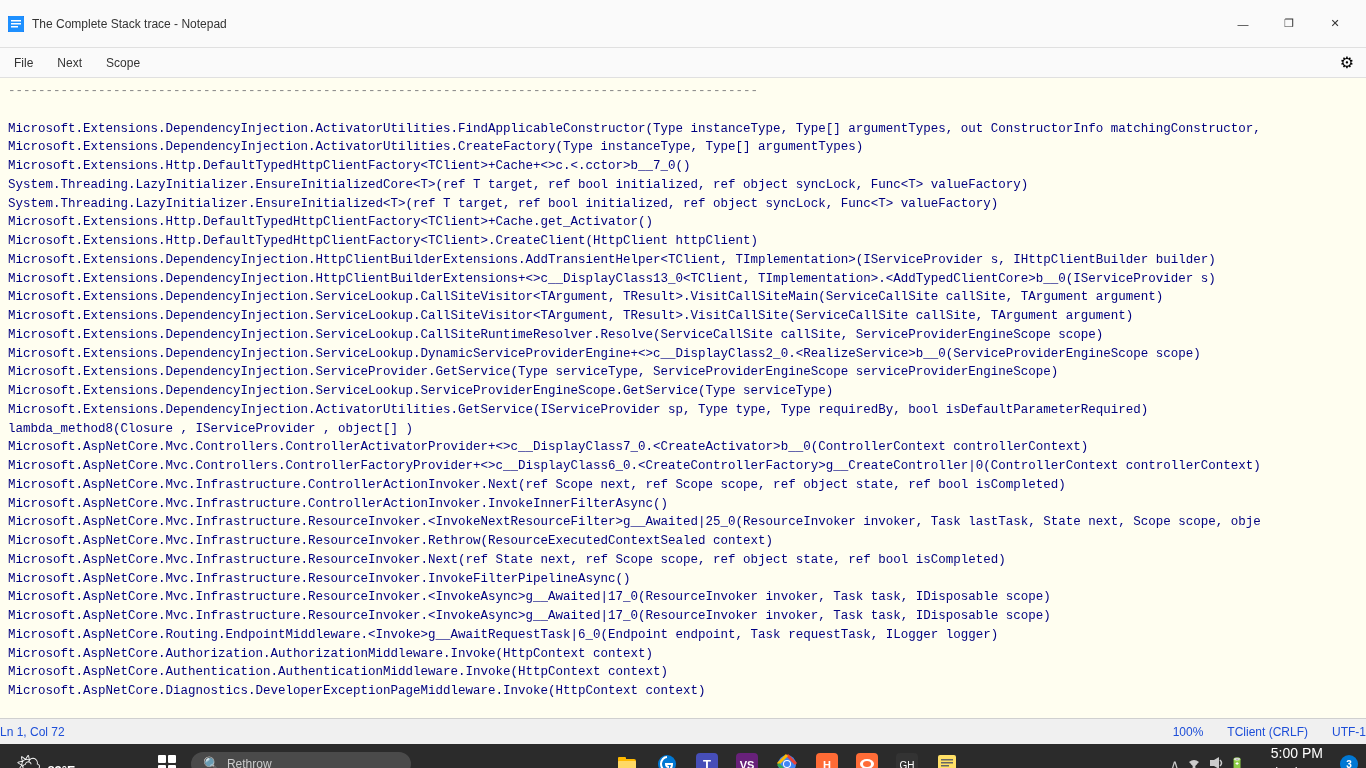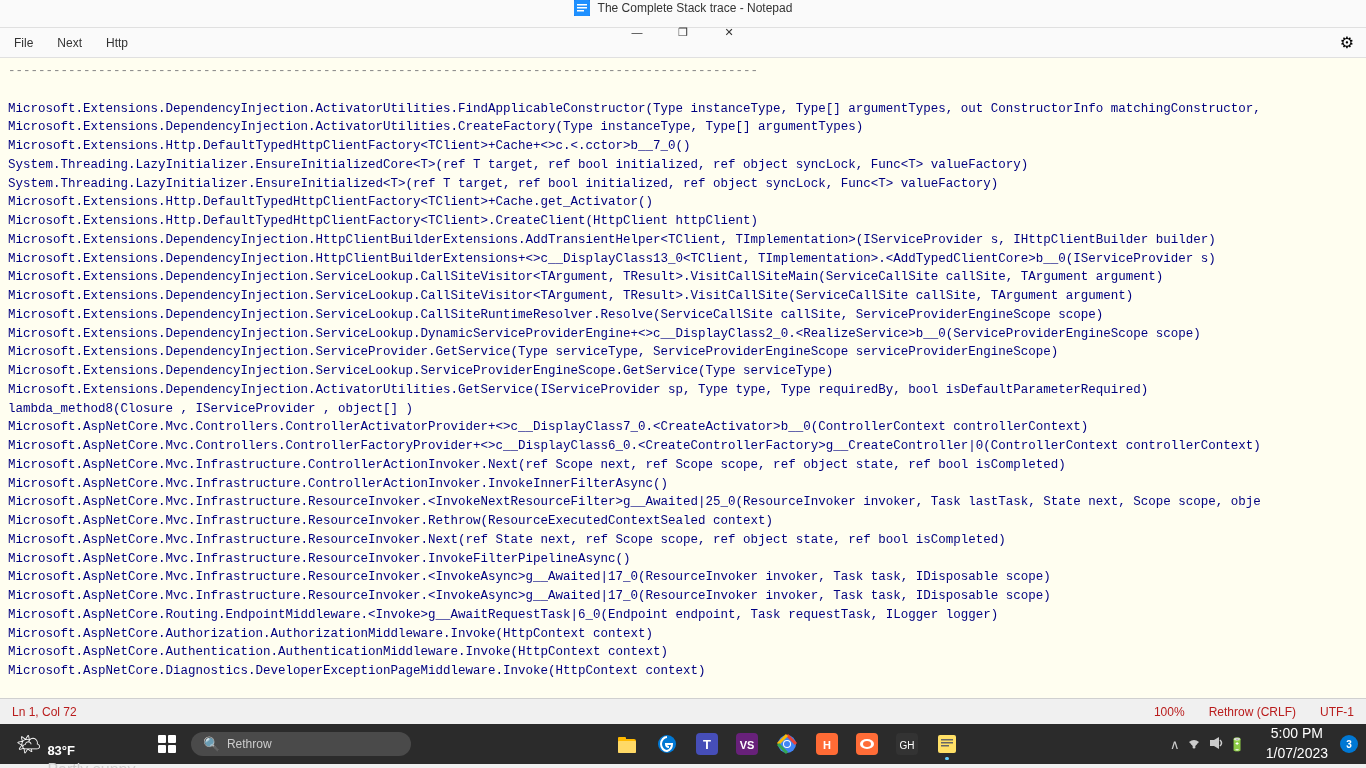--- a/index.html
+++ b/index.html
@@ -1,28 +1,27 @@
 <!DOCTYPE html>
 <html><head>
   <meta charset="utf-8">
   <style>
     * { margin: 0; padding: 0; box-sizing: border-box; }
     body { width: 1366px; height: 768px; overflow: hidden; font-family: 'Segoe UI', sans-serif; background: #f0f0f0; }
 
     
     #title-bar {
       width: 100%;
-      height: 28px;
+      height: 48px;
       background: #fafafa;
       display: flex;
       align-items: center;
       justify-content: space-between;
       padding: 0 8px;
       border-bottom: 1px solid #e0e0e0;
-      flex-direction: column;
     }
     #title-bar-left {
       display: flex;
       align-items: center;
       gap: 8px;
     }
     #app-icon {
       width: 16px;
       height: 16px;
       background: #1a73e8;
@@ -96,23 +95,23 @@
       width: max-content;
     }
 
     
     #status-bar {
       width: 100%;
       height: 26px;
       background: #f0f0f0;
       display: flex;
       align-items: center;
-      padding: 0 12px;
+      padding: 0 0;
       font-size: 12px;
-      color: #b91c1c;
+      color: #1d4ed8;
       border-top: 1px solid #d0d0d0;
       gap: 16px;
     }
     #status-left { flex: 1; }
     #status-right {
       display: flex;
       gap: 24px;
       font-size: 12px;
     }
 
@@ -274,33 +273,33 @@
   <div id="window-controls">
     <button class="win-btn">—</button>
     <button class="win-btn">❐</button>
     <button class="win-btn close">✕</button>
   </div>
 </div>
 
 <div id="menu-bar">
   <span class="menu-item">File</span>
   <span class="menu-item">Next</span>
-  <span class="menu-item">Http</span>
+  <span class="menu-item">Scope</span>
   <span id="settings-gear">⚙</span>
 </div>
 
 <div id="editor-container">
   <div id="editor-content"><div style="color: rgb(136, 136, 136);">----------------------------------------------------------------------------------------------------</div><div>&nbsp;</div><div>Microsoft.Extensions.DependencyInjection.ActivatorUtilities.FindApplicableConstructor(Type instanceType, Type[] argumentTypes, out ConstructorInfo matchingConstructor,</div><div>Microsoft.Extensions.DependencyInjection.ActivatorUtilities.CreateFactory(Type instanceType, Type[] argumentTypes)</div><div>Microsoft.Extensions.Http.DefaultTypedHttpClientFactory&lt;TClient&gt;+Cache+&lt;&gt;c.&lt;.cctor&gt;b__7_0()</div><div>System.Threading.LazyInitializer.EnsureInitializedCore&lt;T&gt;(ref T target, ref bool initialized, ref object syncLock, Func&lt;T&gt; valueFactory)</div><div>System.Threading.LazyInitializer.EnsureInitialized&lt;T&gt;(ref T target, ref bool initialized, ref object syncLock, Func&lt;T&gt; valueFactory)</div><div>Microsoft.Extensions.Http.DefaultTypedHttpClientFactory&lt;TClient&gt;+Cache.get_Activator()</div><div>Microsoft.Extensions.Http.DefaultTypedHttpClientFactory&lt;TClient&gt;.CreateClient(HttpClient httpClient)</div><div>Microsoft.Extensions.DependencyInjection.HttpClientBuilderExtensions.AddTransientHelper&lt;TClient, TImplementation&gt;(IServiceProvider s, IHttpClientBuilder builder)</div><div>Microsoft.Extensions.DependencyInjection.HttpClientBuilderExtensions+&lt;&gt;c__DisplayClass13_0&lt;TClient, TImplementation&gt;.&lt;AddTypedClientCore&gt;b__0(IServiceProvider s)</div><div>Microsoft.Extensions.DependencyInjection.ServiceLookup.CallSiteVisitor&lt;TArgument, TResult&gt;.VisitCallSiteMain(ServiceCallSite callSite, TArgument argument)</div><div>Microsoft.Extensions.DependencyInjection.ServiceLookup.CallSiteVisitor&lt;TArgument, TResult&gt;.VisitCallSite(ServiceCallSite callSite, TArgument argument)</div><div>Microsoft.Extensions.DependencyInjection.ServiceLookup.CallSiteRuntimeResolver.Resolve(ServiceCallSite callSite, ServiceProviderEngineScope scope)</div><div>Microsoft.Extensions.DependencyInjection.ServiceLookup.DynamicServiceProviderEngine+&lt;&gt;c__DisplayClass2_0.&lt;RealizeService&gt;b__0(ServiceProviderEngineScope scope)</div><div>Microsoft.Extensions.DependencyInjection.ServiceProvider.GetService(Type serviceType, ServiceProviderEngineScope serviceProviderEngineScope)</div><div>Microsoft.Extensions.DependencyInjection.ServiceLookup.ServiceProviderEngineScope.GetService(Type serviceType)</div><div>Microsoft.Extensions.DependencyInjection.ActivatorUtilities.GetService(IServiceProvider sp, Type type, Type requiredBy, bool isDefaultParameterRequired)</div><div>lambda_method8(Closure , IServiceProvider , object[] )</div><div>Microsoft.AspNetCore.Mvc.Controllers.ControllerActivatorProvider+&lt;&gt;c__DisplayClass7_0.&lt;CreateActivator&gt;b__0(ControllerContext controllerContext)</div><div>Microsoft.AspNetCore.Mvc.Controllers.ControllerFactoryProvider+&lt;&gt;c__DisplayClass6_0.&lt;CreateControllerFactory&gt;g__CreateController|0(ControllerContext controllerContext)</div><div>Microsoft.AspNetCore.Mvc.Infrastructure.ControllerActionInvoker.Next(ref Scope next, ref Scope scope, ref object state, ref bool isCompleted)</div><div>Microsoft.AspNetCore.Mvc.Infrastructure.ControllerActionInvoker.InvokeInnerFilterAsync()</div><div>Microsoft.AspNetCore.Mvc.Infrastructure.ResourceInvoker.&lt;InvokeNextResourceFilter&gt;g__Awaited|25_0(ResourceInvoker invoker, Task lastTask, State next, Scope scope, obje</div><div>Microsoft.AspNetCore.Mvc.Infrastructure.ResourceInvoker.Rethrow(ResourceExecutedContextSealed context)</div><div>Microsoft.AspNetCore.Mvc.Infrastructure.ResourceInvoker.Next(ref State next, ref Scope scope, ref object state, ref bool isCompleted)</div><div>Microsoft.AspNetCore.Mvc.Infrastructure.ResourceInvoker.InvokeFilterPipelineAsync()</div><div>Microsoft.AspNetCore.Mvc.Infrastructure.ResourceInvoker.&lt;InvokeAsync&gt;g__Awaited|17_0(ResourceInvoker invoker, Task task, IDisposable scope)</div><div>Microsoft.AspNetCore.Mvc.Infrastructure.ResourceInvoker.&lt;InvokeAsync&gt;g__Awaited|17_0(ResourceInvoker invoker, Task task, IDisposable scope)</div><div>Microsoft.AspNetCore.Routing.EndpointMiddleware.&lt;Invoke&gt;g__AwaitRequestTask|6_0(Endpoint endpoint, Task requestTask, ILogger logger)</div><div>Microsoft.AspNetCore.Authorization.AuthorizationMiddleware.Invoke(HttpContext context)</div><div>Microsoft.AspNetCore.Authentication.AuthenticationMiddleware.Invoke(HttpContext context)</div><div>Microsoft.AspNetCore.Diagnostics.DeveloperExceptionPageMiddleware.Invoke(HttpContext context)</div></div>
 </div>
 
 <div id="status-bar">
   <div id="status-left">Ln 1, Col 72</div>
   <div id="status-right">
     <span>100%</span>
-    <span>Rethrow (CRLF)</span>
+    <span>TClient (CRLF)</span>
     <span>UTF-1</span>
   </div>
 </div>
 
 <div id="taskbar">
 
   <div id="weather-widget">
     <div id="weather-icon">🌤</div>
     <div id="weather-info">
       <div id="weather-temp">83°F</div>

